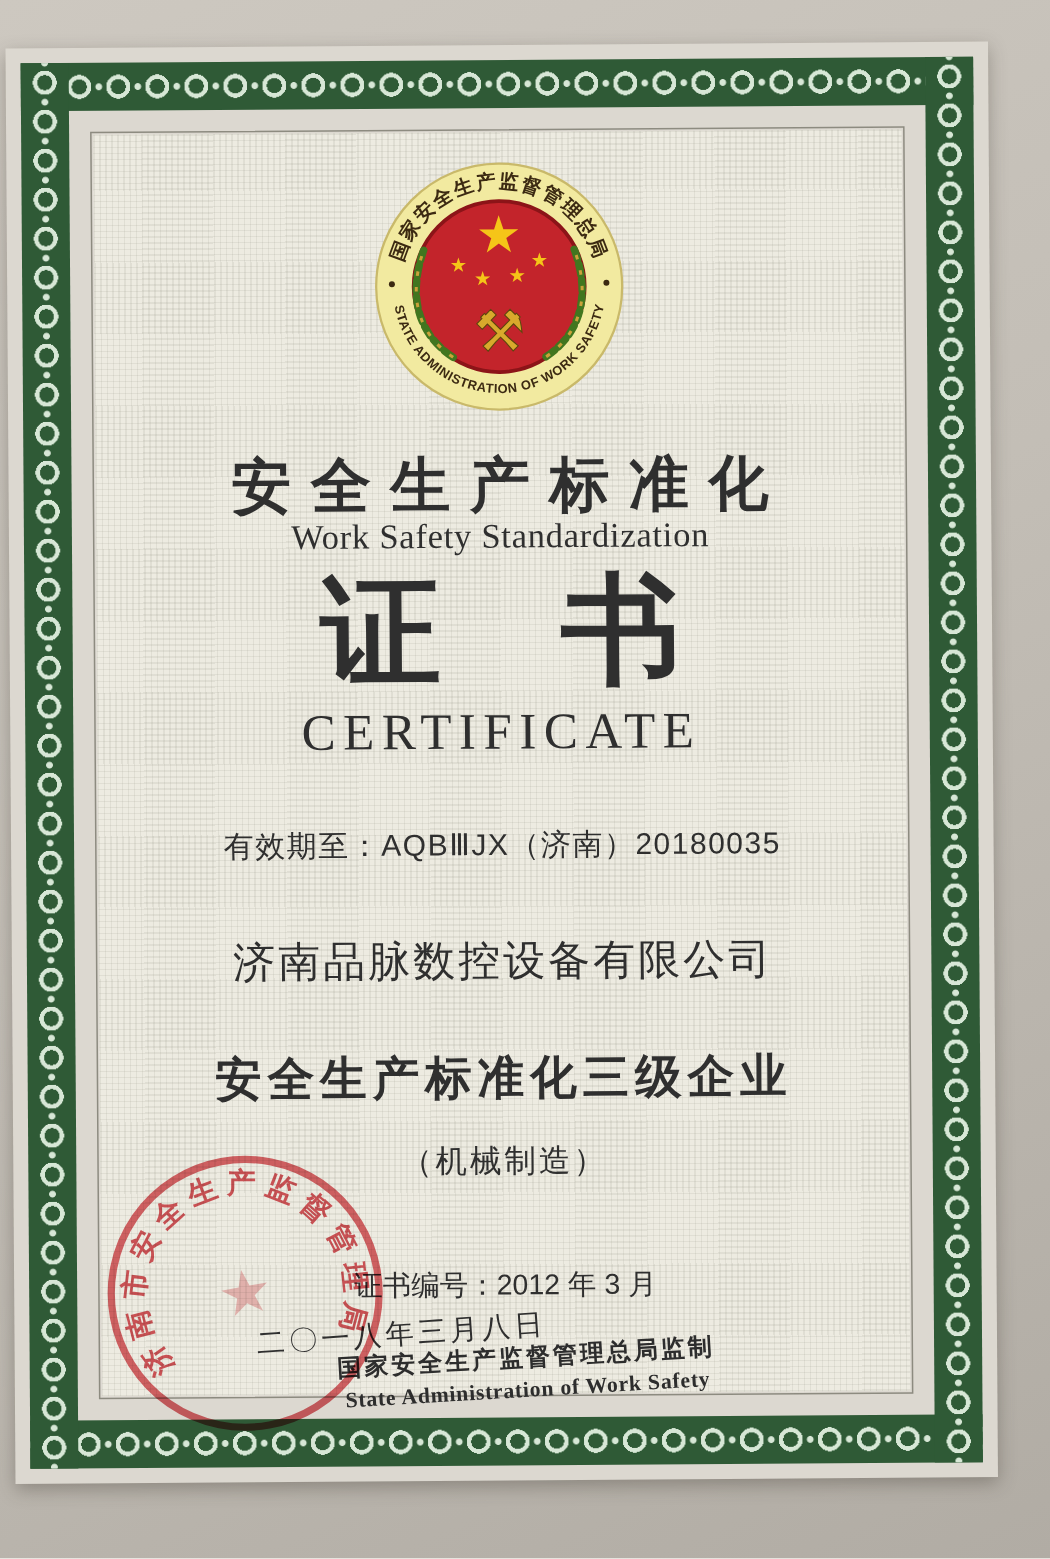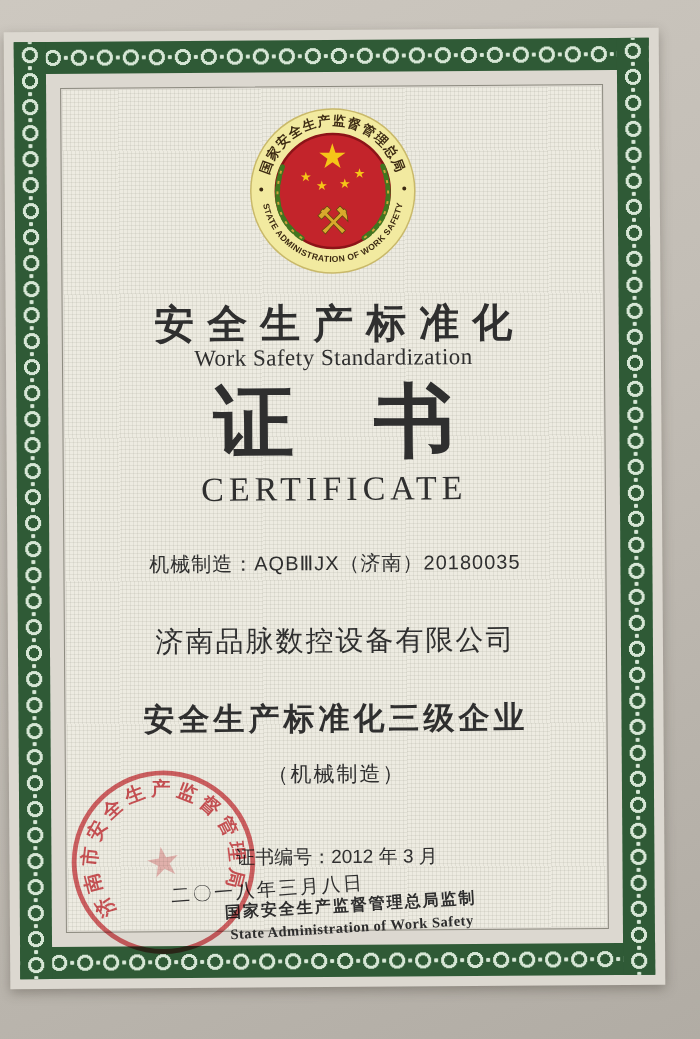--- a/index.html
+++ b/index.html
@@ -99,21 +99,21 @@
           <text x="112" y="72" text-anchor="middle" font-size="13" fill="#f5c518">★</text>
           <text x="85" y="128" text-anchor="middle" font-size="38" fill="#d8a92c" stroke="#5c460d" stroke-width="0.7">⚒</text>
         </svg>
       </div>
 
       <div class="title-cn">安全生产标准化</div>
       <div class="title-en">Work Safety Standardization</div>
       <div class="doc-cn">证　书</div>
       <div class="doc-en">CERTIFICATE</div>
 
-      <div class="cert-no"><span>机械制造：</span><span>AQBⅢJX（济南）20180035</span></div>
+      <div class="cert-no"><span>有效期至：</span><span>AQBⅢJX（济南）20180035</span></div>
 
       <div class="company">济南品脉数控设备有限公司</div>
       <div class="award">安全生产标准化三级企业</div>
       <div class="category">（机械制造）</div>
 
       <div class="valid"><span>证书编号：</span><span>2012 年 3 月</span></div>
 
       <div class="footer-block">
         <div class="issuer-cn">国家安全生产监督管理总局监制</div>
         <div class="issuer-en">State Administration of Work Safety</div>

